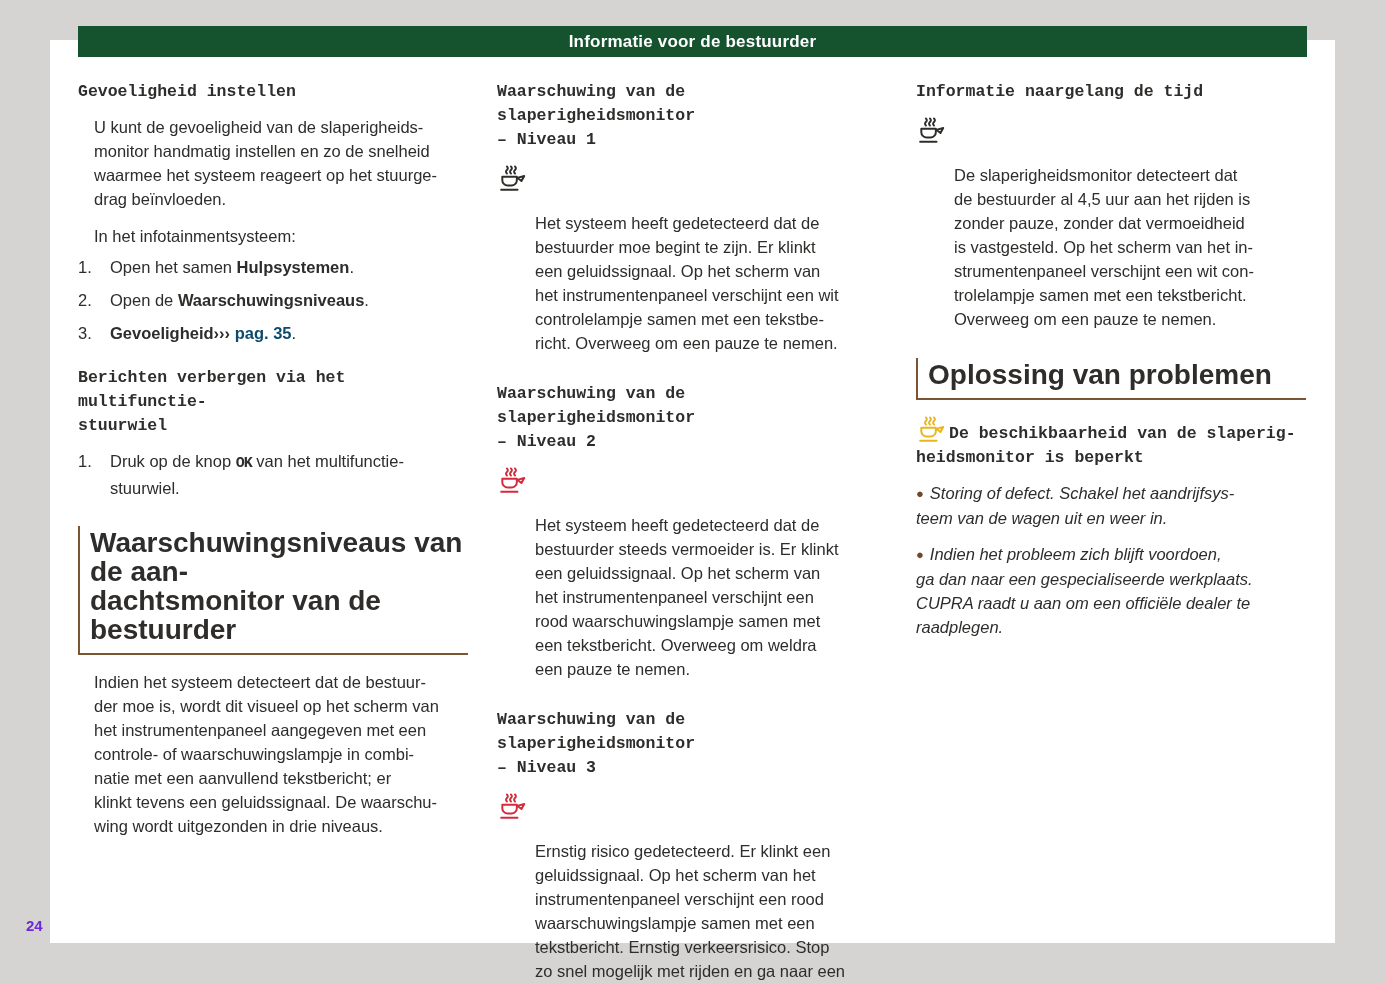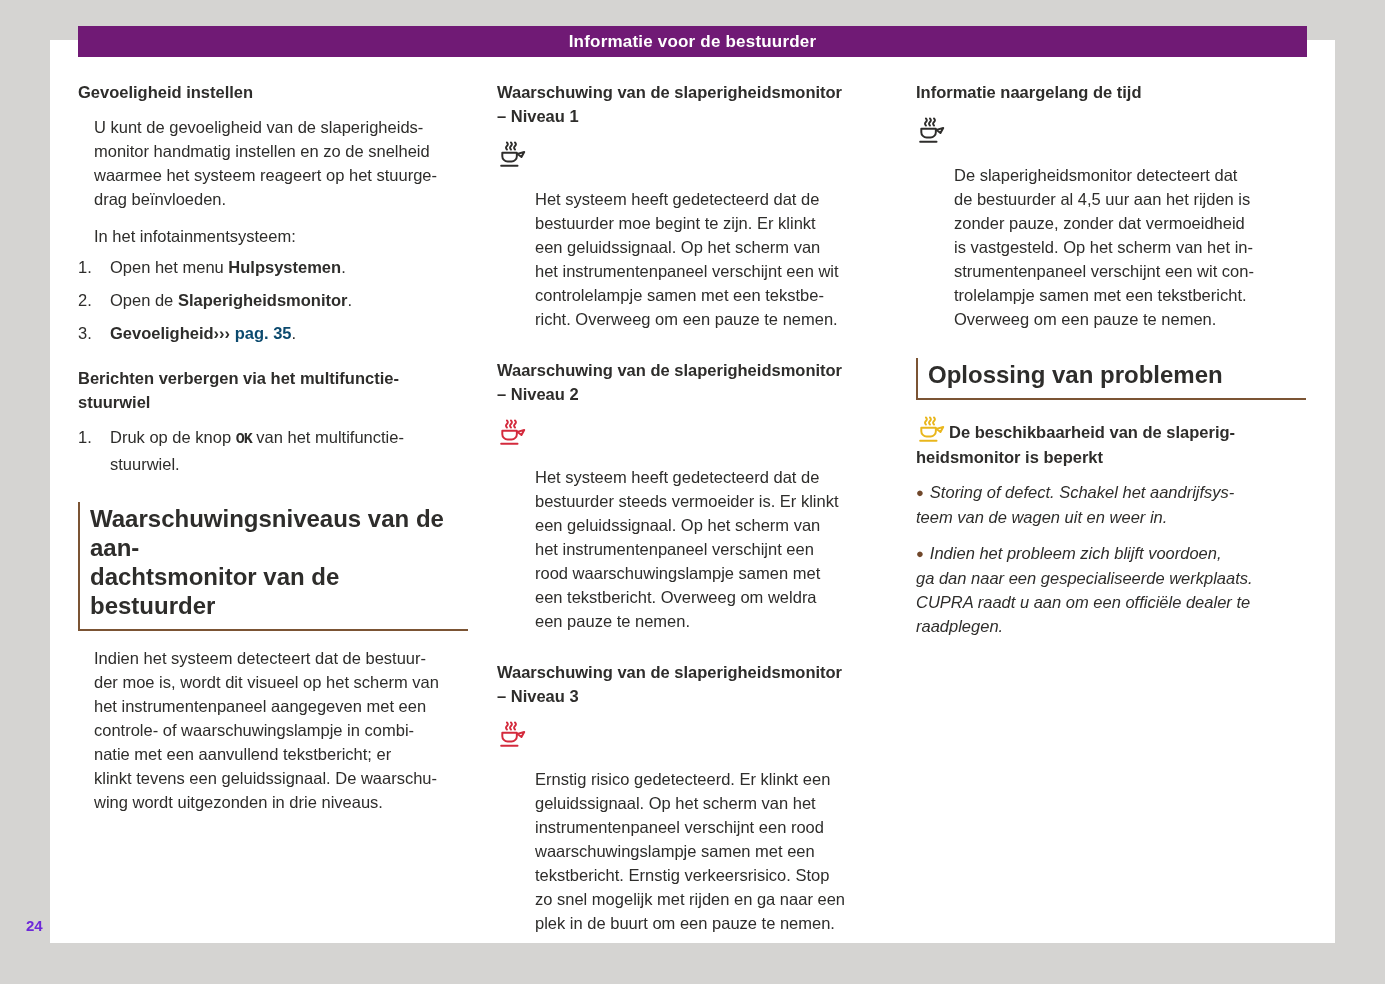--- a/index.html
+++ b/index.html
@@ -4,35 +4,35 @@
 <style>
   html,body{margin:0;padding:0;}
   body{
     font-family:"Liberation Sans", sans-serif;
     background:#d5d4d2;
   }
   .canvas{position:relative;width:1385px;height:984px;background:#d5d4d2;overflow:hidden;}
   .page{position:absolute;left:50px;top:40px;width:1285px;height:903px;background:#ffffff;}
   .headerbar{
     position:absolute;left:78px;top:26px;width:1229px;height:31px;
-    background:#701a75;color:#ffffff;display:flex;align-items:center;justify-content:center;
+    background:#14532d;color:#ffffff;display:flex;align-items:center;justify-content:center;
     font-weight:bold;font-size:17px;letter-spacing:.2px;
   }
   .col{position:absolute;top:80px;width:390px;color:#2e2d2b;font-size:16.5px;line-height:24px;}
   .col1{left:78px;}
   .col2{left:497px;}
   .col3{left:916px;}
   .preline{white-space:pre-line;}
-  h3{font-size:16.5px;line-height:24px;font-weight:bold;margin:0 0 11px 0;}
+  h3{font-size:16.5px;line-height:24px;font-weight:bold;margin:0 0 11px 0;font-family:Liberation Mono, monospace;}
   p{margin:0 0 13px 16px;}
   .section-heading{
     border-left:2px solid #7b5434;
     border-bottom:2px solid #7b5434;
     padding:2px 0 9px 10px;
-    font-size:24px;line-height:29px;font-weight:bold;
+    font-size:28px;line-height:29px;font-weight:bold;
     margin:26px 0 15px 0;
   }
   .olist{margin:0 0 6px 0;}
   .olist-item{display:flex;margin:0 0 9px 0;}
   .olist-num{width:32px;flex:0 0 32px;}
   .olist-body{flex:1;white-space:pre-line;}
   .b{font-weight:bold;text-align:right;}
   .gray{color:#0c4a6e;}
   .key{font-family:"Liberation Mono", monospace;font-weight:bold;font-size:15px;letter-spacing:-1px;}
   .icon-para{position:relative;padding-left:38px;margin:0 0 27px 0;white-space:pre-line;}
@@ -76,25 +76,25 @@
     <h3>Gevoeligheid instellen</h3>
     <p class="preline">U kunt de gevoeligheid van de slaperigheids-
 monitor handmatig instellen en zo de snelheid
 waarmee het systeem reageert op het stuurge-
 drag beïnvloeden.</p>
     <p class="mb6">In het infotainmentsysteem:</p>
 
     <div class="olist">
       <div class="olist-item">
         <span class="olist-num">1.</span>
-        <span class="olist-body"><span>Open het menu </span><span class="b">Hulpsystemen</span><span>.</span></span>
+        <span class="olist-body"><span>Open het samen </span><span class="b">Hulpsystemen</span><span>.</span></span>
       </div>
       <div class="olist-item">
         <span class="olist-num">2.</span>
-        <span class="olist-body"><span>Open de </span><span class="b">Slaperigheidsmonitor</span><span>.</span></span>
+        <span class="olist-body"><span>Open de </span><span class="b">Waarschuwingsniveaus</span><span>.</span></span>
       </div>
       <div class="olist-item">
         <span class="olist-num">3.</span>
         <span class="olist-body"><span class="b">Gevoeligheid›››</span><span class="b gray"> pag. 35</span><span>.</span></span>
       </div>
     </div>
 
     <h3 class="preline mt20">Berichten verbergen via het multifunctie-
 stuurwiel</h3>
     <div class="olist">

